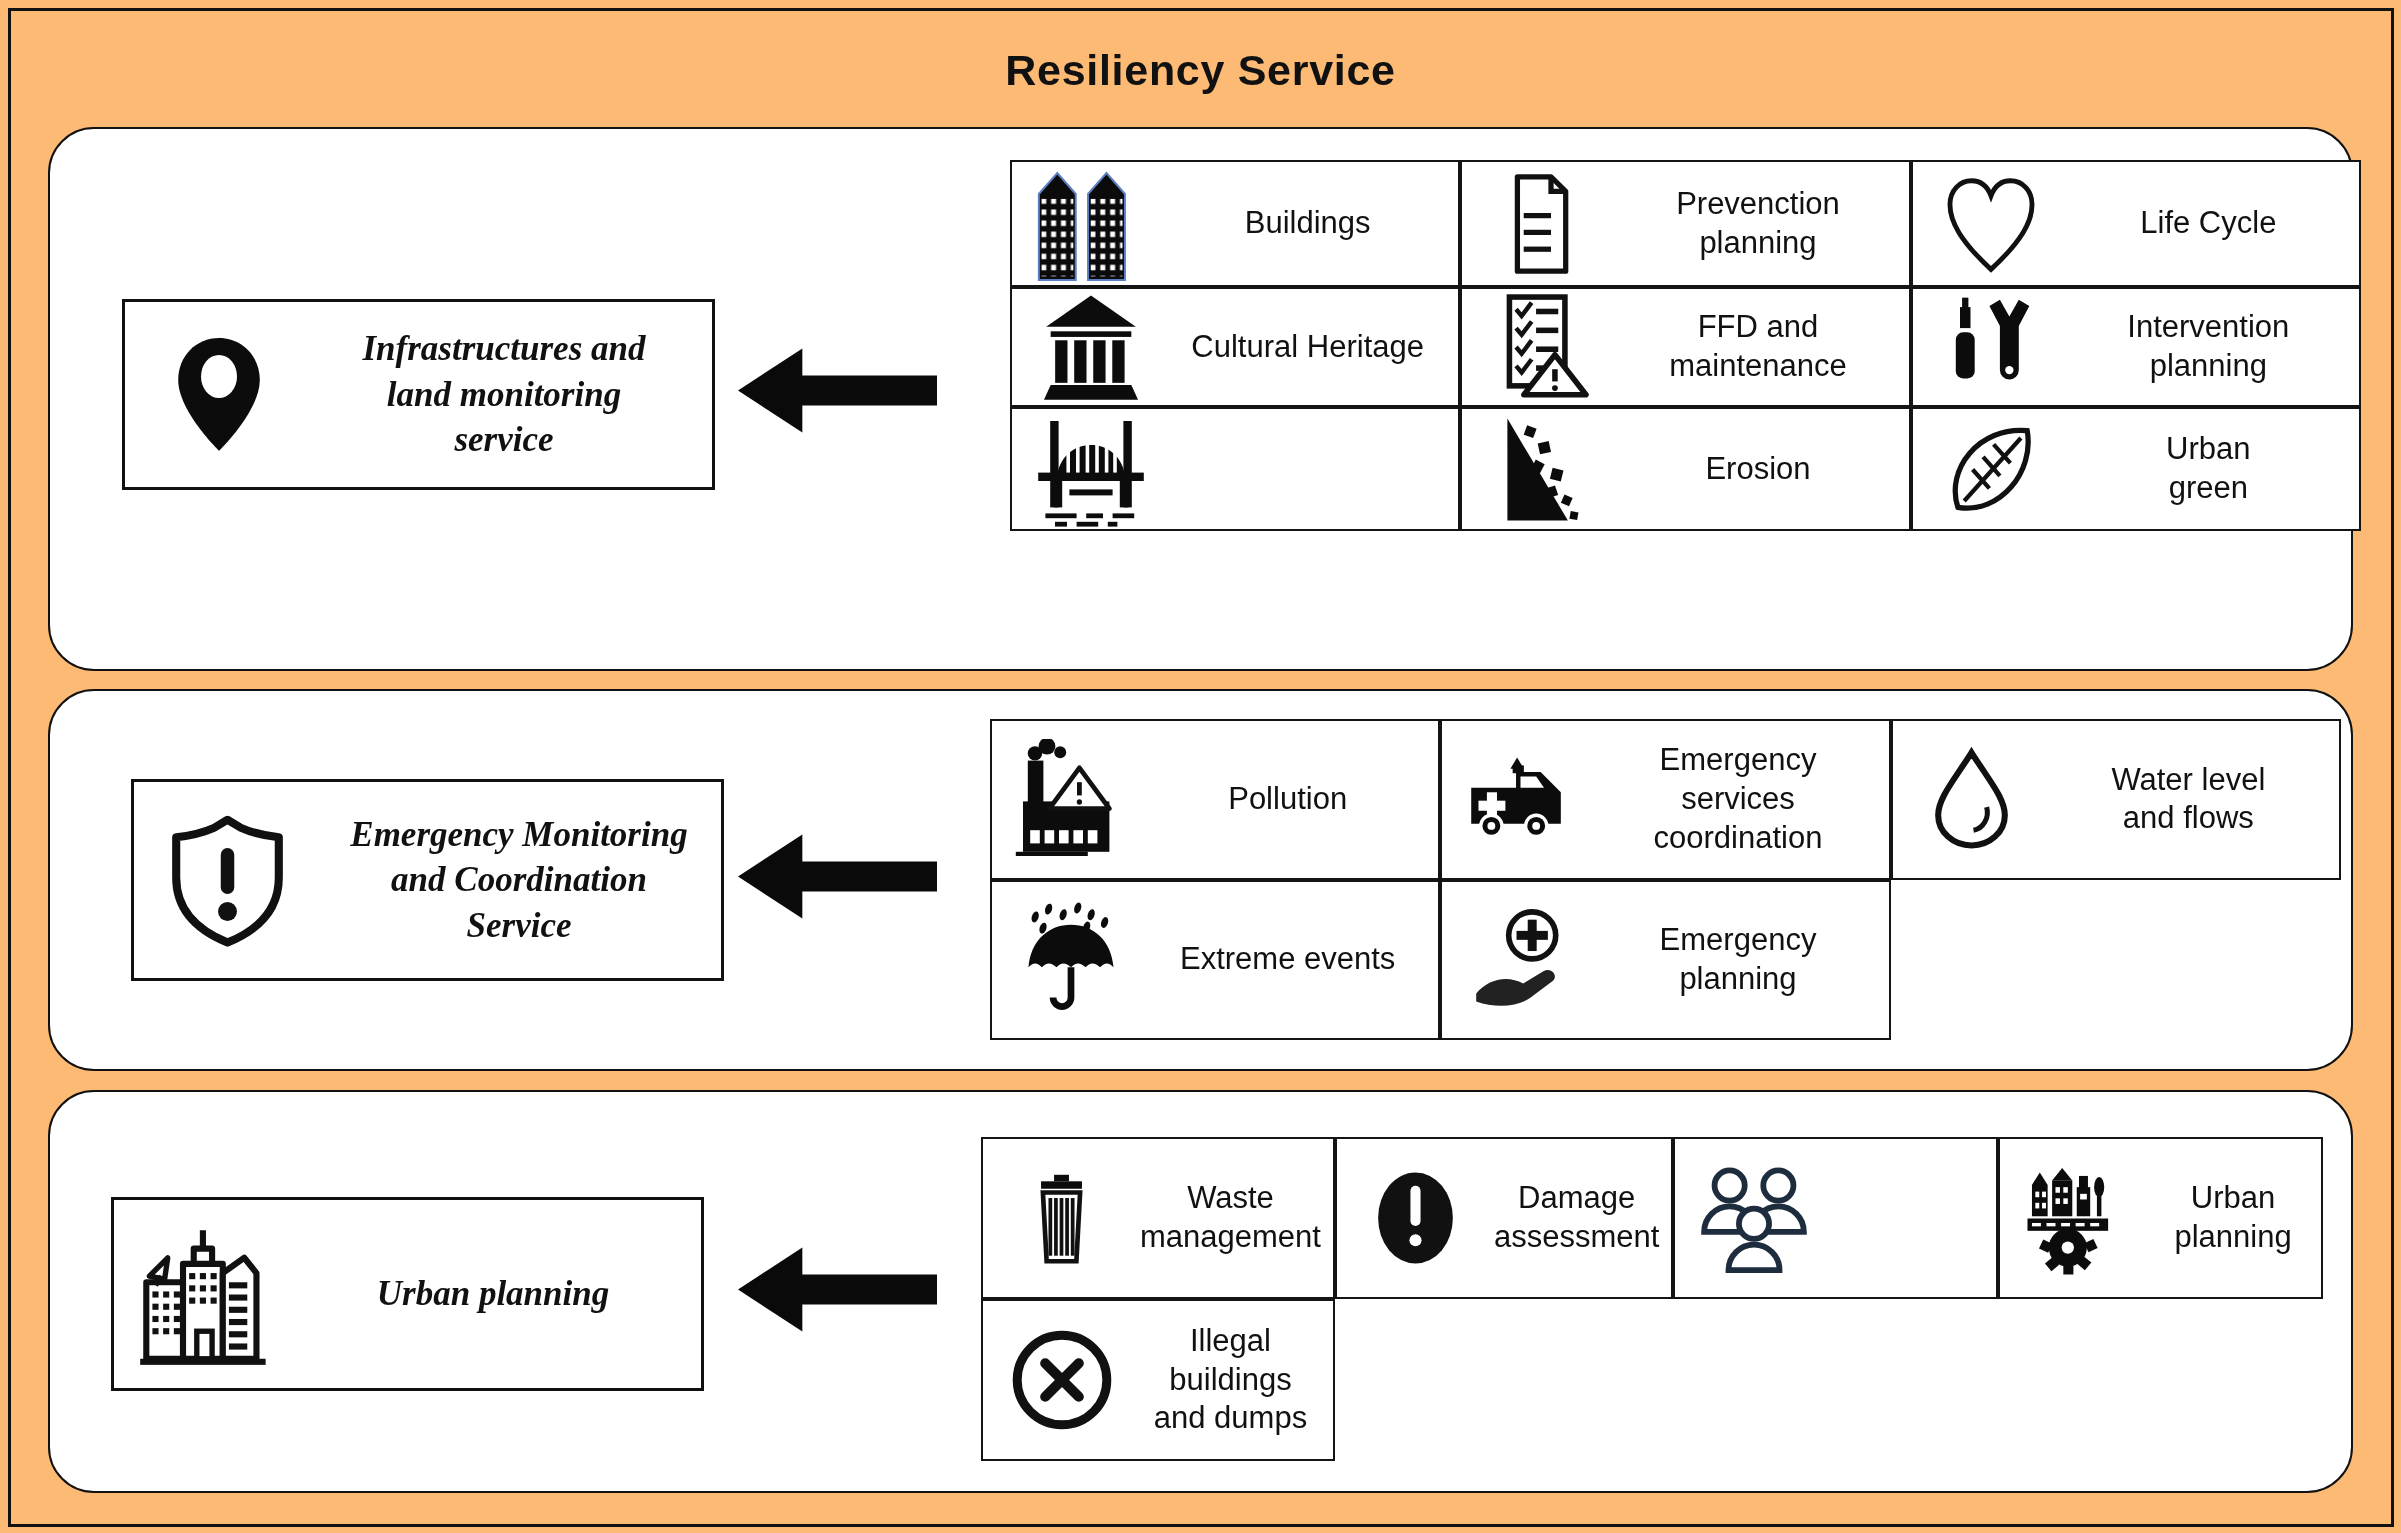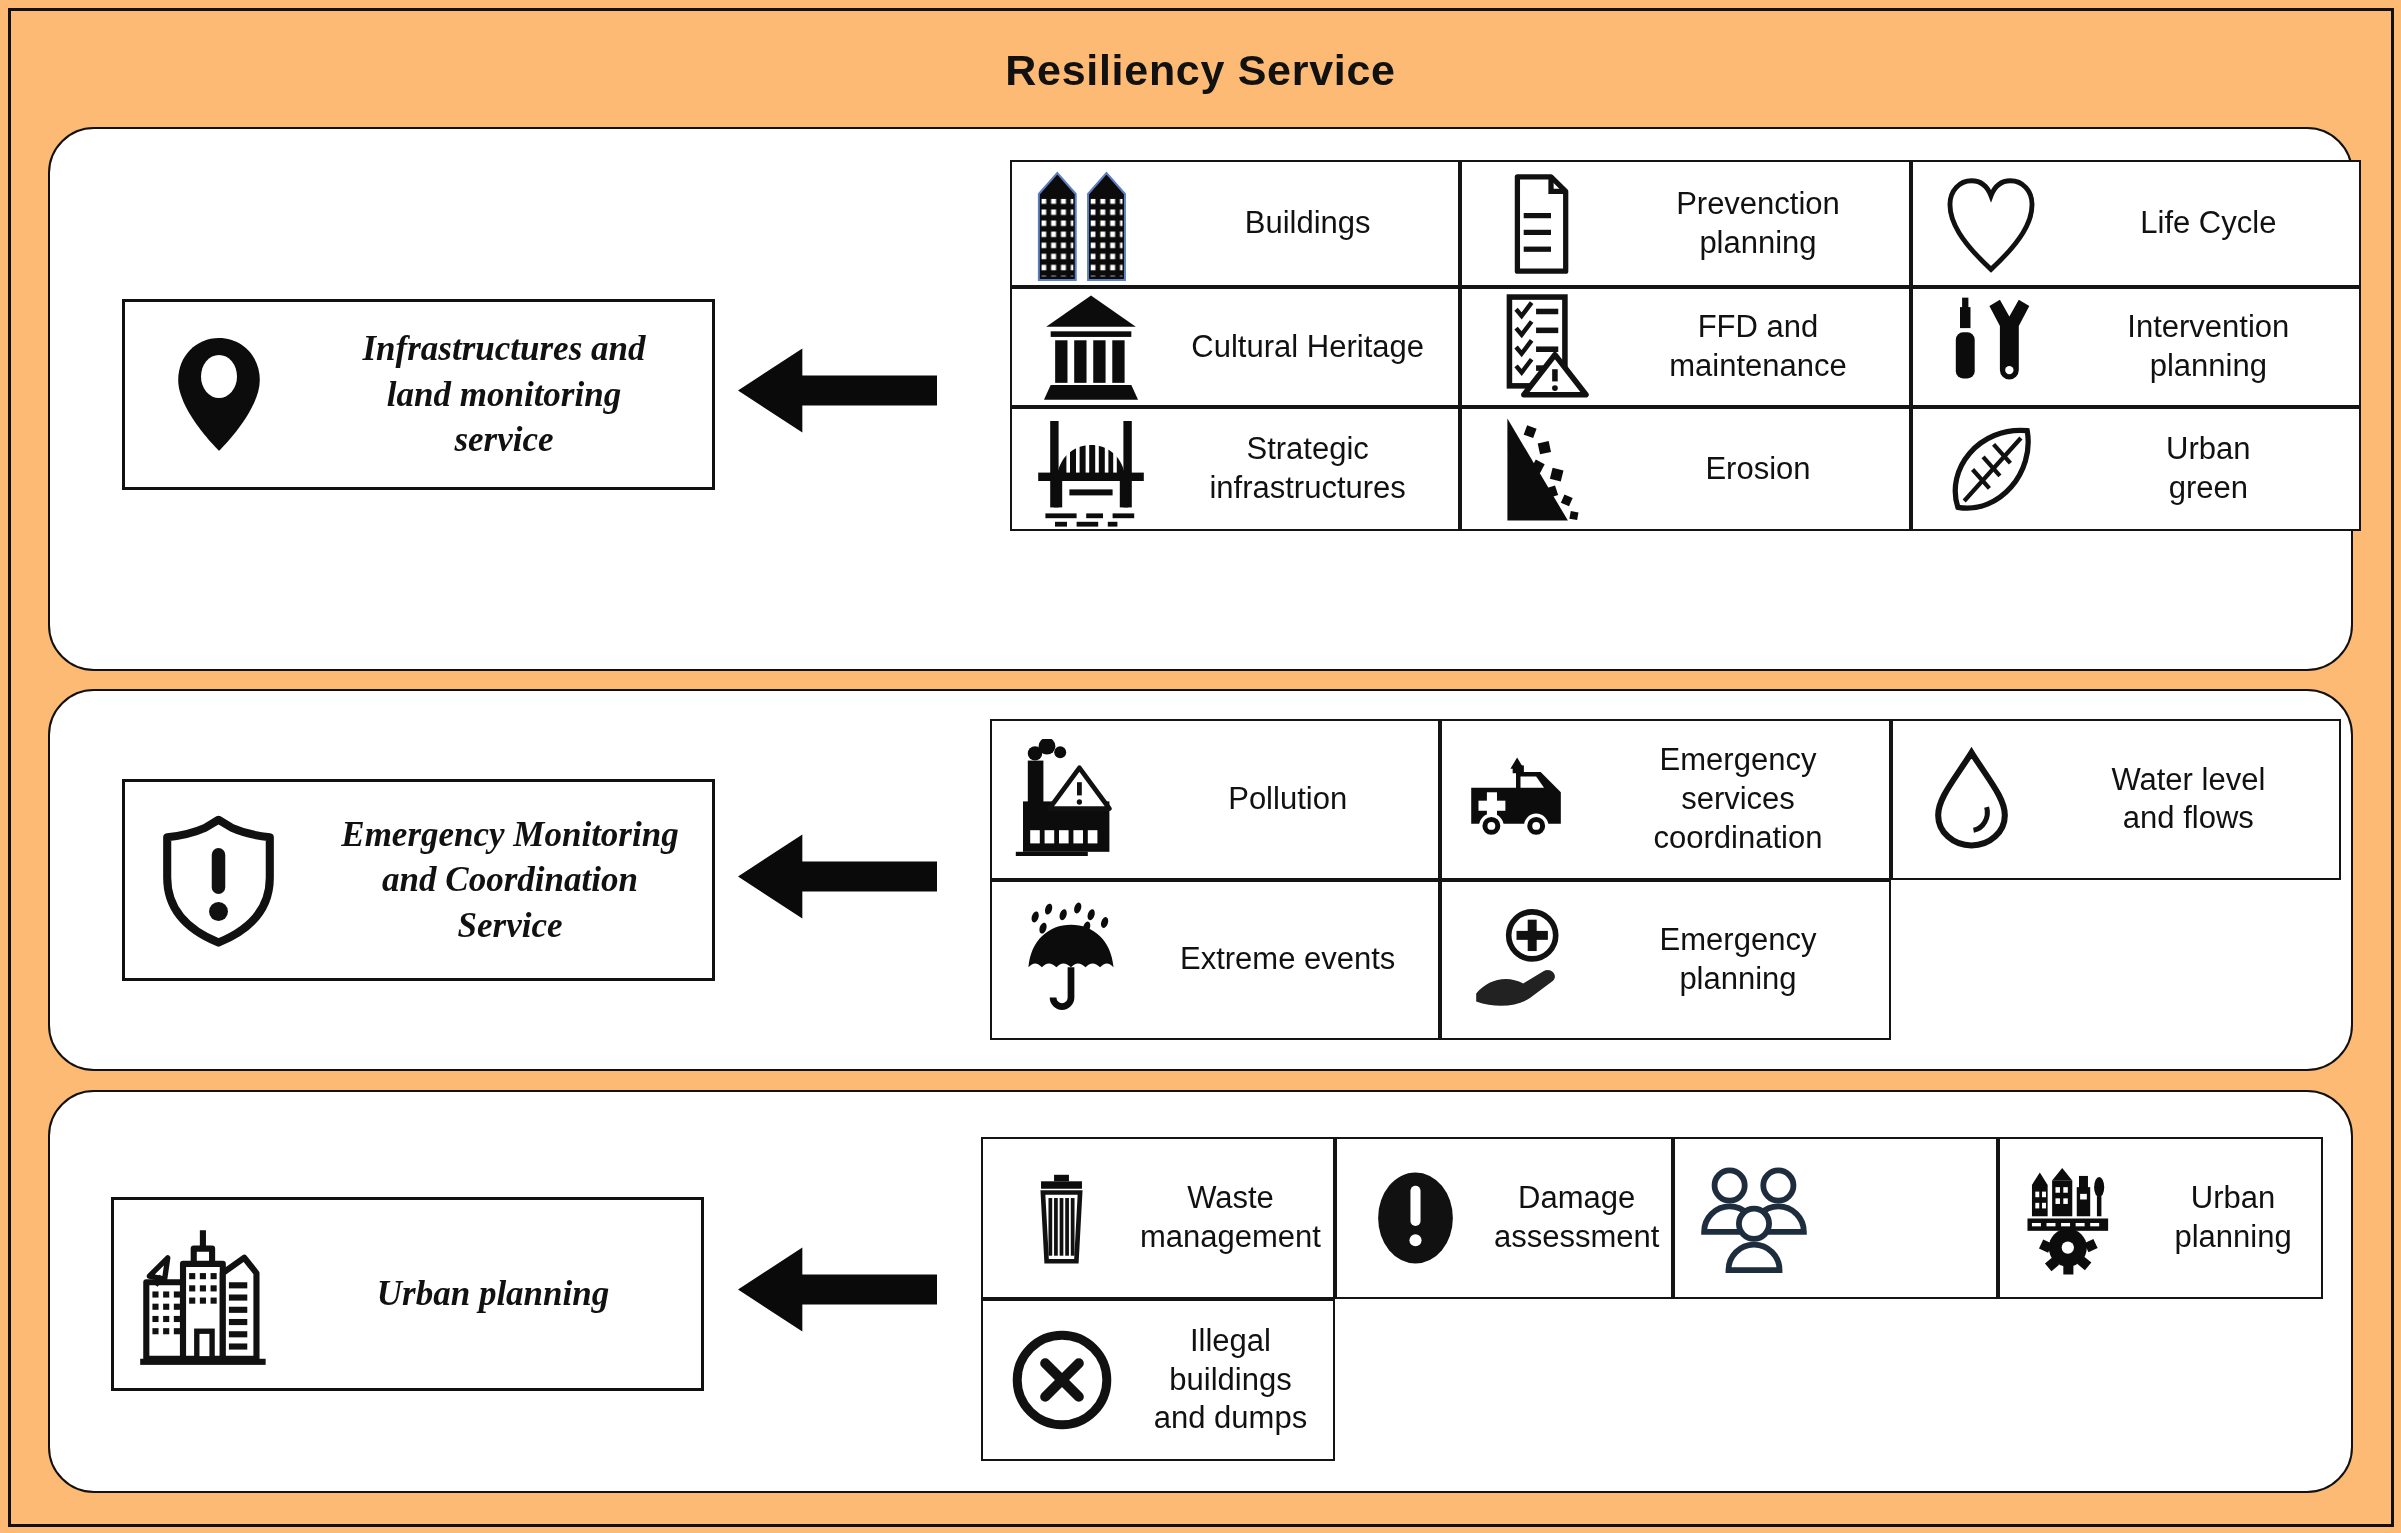--- a/index.html
+++ b/index.html
@@ -158,22 +158,20 @@
             <rect x="74" y="60" width="7" height="22" fill="#0c0c0c"></rect>
             <rect x="32" y="67" width="36" height="5" fill="#0c0c0c"></rect>
             <rect x="12" y="87" width="26" height="4" fill="#0c0c0c"></rect>
               <rect x="46" y="87" width="14" height="4" fill="#0c0c0c"></rect>
               <rect x="68" y="87" width="18" height="4" fill="#0c0c0c"></rect>
             <rect x="20" y="94" width="10" height="4" fill="#0c0c0c"></rect>
               <rect x="38" y="94" width="18" height="4" fill="#0c0c0c"></rect>
               <rect x="64" y="94" width="8" height="4" fill="#0c0c0c"></rect>
           </svg>
         </span>
-        <span class="c-label">Strategic
-infrastructures</span>
       </div>
       <div class="cell">
         <span class="c-icon">
           <svg width="112" height="120" viewBox="0 0 100 100">
             <polygon points="20,5 20,96 74,96" fill="#0c0c0c"></polygon>
             <g fill="#0c0c0c">
               <rect x="36" y="12" width="9" height="9" transform="rotate(20 40 16)"></rect>
               <rect x="48" y="26" width="10" height="10" transform="rotate(-12 53 31)"></rect>
               <rect x="43" y="43" width="9" height="9" transform="rotate(28 47 47)"></rect>
               <rect x="59" y="50" width="10" height="10" transform="rotate(14 64 55)"></rect>
@@ -195,21 +193,21 @@
             <line x1="52" y1="26" x2="68" y2="44" stroke="#111" stroke-width="4"></line>
           </svg>
         </span>
         <span class="c-label">Urban
 green</span>
       </div>
     </div>
   </div>
 
   <div class="section" id="s2">
-    <div class="labelbox" style="left:72px;top:88px;width:587px;height:196px;gap:12px;">
+    <div class="labelbox" style="left:81px;top:88px;width:587px;height:196px;gap:12px;">
       <span class="lb-icon">
         <svg width="135" height="149" viewBox="0 0 100 100">
           <path d="M50 5 L60 11 C69 15 79 17 88 18 L88 48 C88 72 72 87 50 96 C28 87 12 72 12 48 L12 18 C21 17 31 15 40 11 Z" fill="#fff" stroke="#111" stroke-width="6" stroke-linejoin="round"></path>
           <rect x="45" y="26" width="10" height="34" rx="5" fill="#111"></rect>
           <circle cx="50" cy="73" r="7" fill="#111"></circle>
         </svg>
       </span>
       <span class="lb-text">Emergency Monitoring
 and Coordination
 Service</span>

